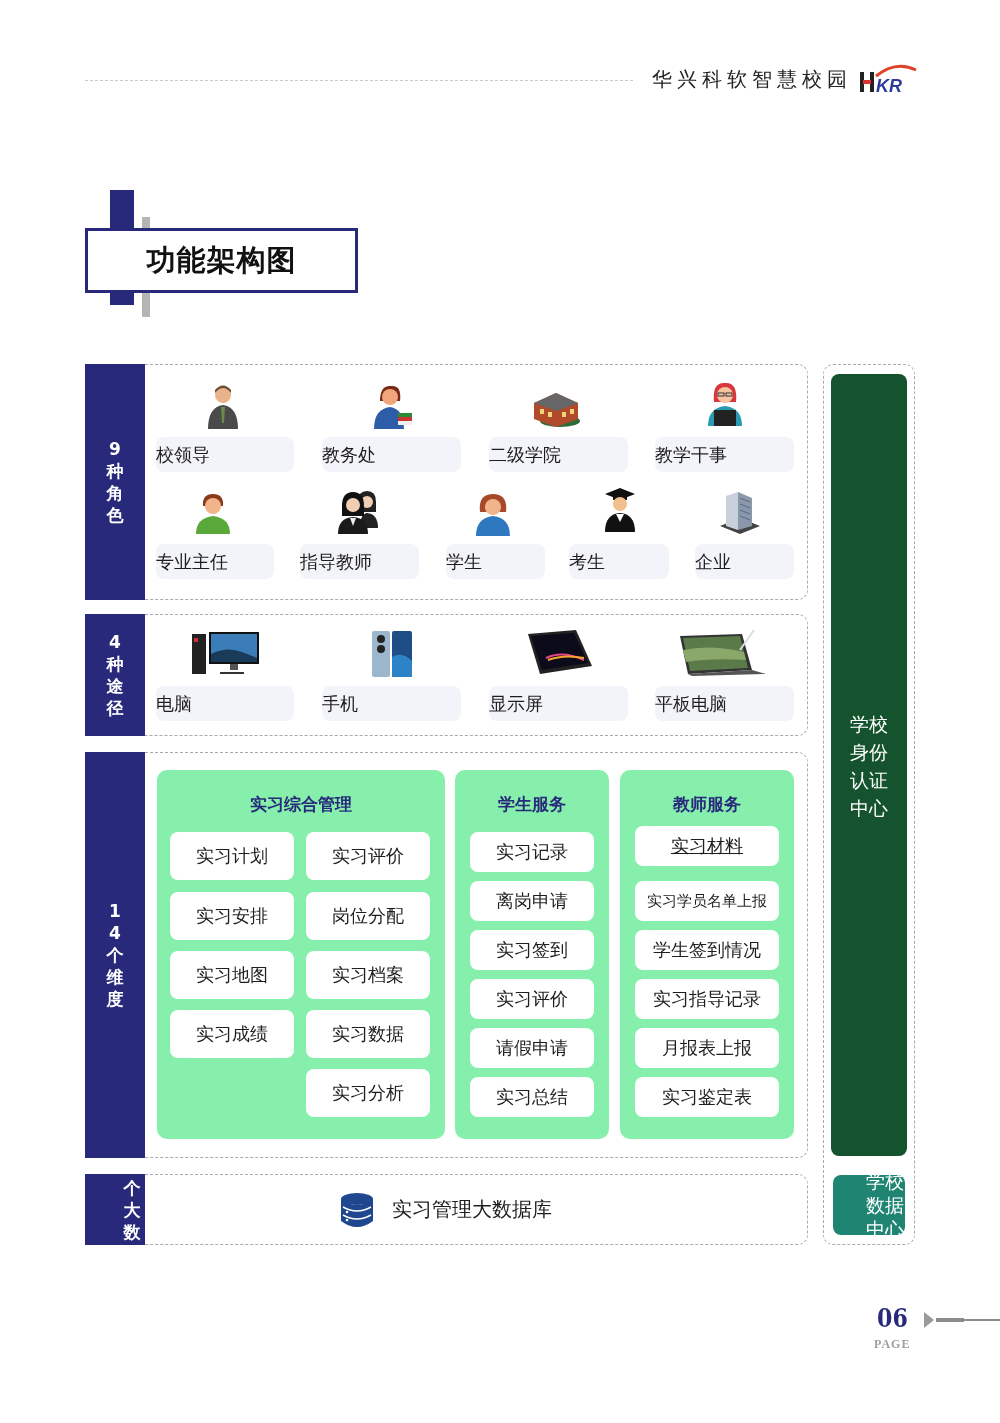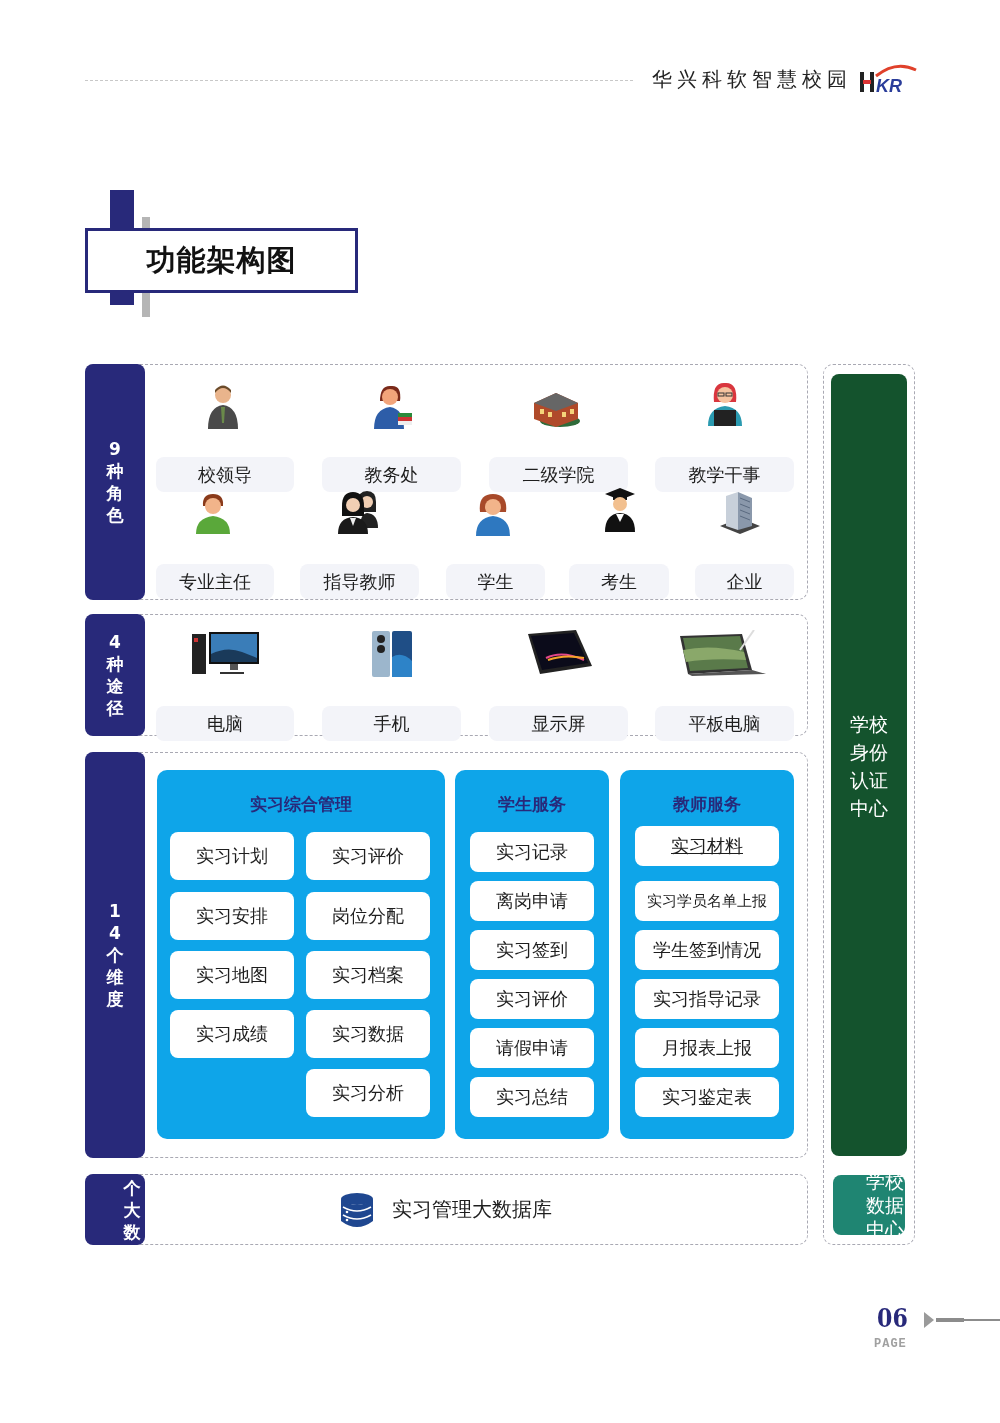--- a/index.html
+++ b/index.html
@@ -12,44 +12,44 @@
   .hdr-logo { position: absolute; left: 858px; top: 62px; width: 60px; height: 34px; }
 
   
   .ttl-bar-navy { position: absolute; left: 110px; top: 190px; width: 24px; height: 115px; background: #28297a; }
   .ttl-bar-gray { position: absolute; left: 142px; top: 217px; width: 8px; height: 100px; background: #b5b5b5; }
   .ttl-box { position: absolute; left: 85px; top: 228px; width: 273px; height: 65px; background: #fff; border: 3px solid #28297a; display: flex; align-items: center; justify-content: center; font-family: Liberation Mono, monospace; }
   .ttl-box span { font-size: 29px; font-weight: bold; color: #111; letter-spacing: 1px; }
 
   
   .sec { position: absolute; left: 85px; width: 723px; border: 1.5px dashed #a9a9b3; border-radius: 10px; }
-  .sec-label { position: absolute; left: -1px; top: -1px; bottom: -1px; width: 60px; background: #28297a; border-radius: 8px; color: #fff; font-weight: bold; display: flex; align-items: center; justify-content: center; text-align: center; font-size: 17px; line-height: 22px; }
+  .sec-label { position: absolute; left: -1px; top: -1px; bottom: -1px; width: 60px; background: #28297a; border-radius: 0; color: #fff; font-weight: bold; display: flex; align-items: center; justify-content: center; text-align: center; font-size: 17px; line-height: 22px; }
   .sec-label span { display: block; width: 20px; word-break: break-all; }
 
-  .pill { position: absolute; background: #f3f4f9; border-radius: 8px; display: flex; align-items: center; justify-content: center; font-size: 18px; color: #1e1e1e; height: 35px; margin-top: 20px; }
+  .pill { position: absolute; background: #f3f4f9; border-radius: 8px; display: flex; align-items: center; font-size: 18px; color: #1e1e1e; height: 35px; }
   .ico { position: absolute; width: 46px; height: 46px; }
 
   
-  .group { position: absolute; background: #0ea5e9; border-radius: 10px; }
+  .group { position: absolute; background: #86efac; border-radius: 10px; }
   .group-title { position: absolute; left: 0; right: 0; text-align: center; font-weight: bold; font-size: 17px; color: #28297a; }
   .fbtn { position: absolute; background: #ffffff; border-radius: 8px; display: flex; align-items: center; justify-content: center; font-size: 18px; color: #1e1e1e; }
 
   
   .right-frame { position: absolute; left: 823px; top: 364px; width: 92px; height: 881px; border: 1.5px dashed #a9a9b3; border-radius: 10px; }
   .green-tall { position: absolute; left: 831px; top: 374px; width: 76px; height: 782px; background: #14532d; border-radius: 8px; color: #fff; font-size: 19px; line-height: 28px; display: flex; align-items: flex-end; justify-content: center; padding-bottom: 334px; text-align: center; }
   .green-tall span { display: block; width: 42px; }
   .green-small { position: absolute; left: 833px; top: 1175px; width: 72px; height: 60px; background: #1f8572; border-radius: 8px; color: #fff; font-size: 19px; line-height: 24px; display: flex; align-items: center; justify-content: center; text-align: center; padding-left: 32px; }
   .green-small span { display: block; width: 60px; }
 
   .db-text { position: absolute; left: 392px; top: 1196px; font-size: 20px; color: #1e1e1e; }
   .db-icon { position: absolute; left: 339px; top: 1192px; width: 36px; height: 36px; }
 
   
   .pg-num { position: absolute; left: 877px; top: 1303px; font-family: "DejaVu Serif", "Liberation Serif", serif; font-weight: bold; font-size: 26px; color: #28297a; transform: scaleX(0.85); transform-origin: left; }
-  .pg-label { position: absolute; left: 874px; top: 1337px; font-family: Liberation Mono, monospace; font-weight: bold; font-size: 12px; color: #a0a0a0; letter-spacing: 1px; }
+  .pg-label { position: absolute; left: 874px; top: 1337px; font-family: Liberation Serif, serif; font-weight: bold; font-size: 12px; color: #a0a0a0; letter-spacing: 1px; }
   .pg-arrow { position: absolute; left: 924px; top: 1312px; width: 0; height: 0; border-top: 8px solid transparent; border-bottom: 8px solid transparent; border-left: 10px solid #9a9a9a; }
   .pg-line1 { position: absolute; left: 936px; top: 1318px; width: 28px; height: 4px; background: #8c8c8c; }
   .pg-line2 { position: absolute; left: 964px; top: 1319px; width: 36px; height: 2px; background: #8c8c8c; }
 </style>
 </head>
 <body>
 
 <div class="hdr-line"></div>
 <div class="hdr-brand">华兴科软智慧校园</div>
 <svg class="hdr-logo" viewBox="0 0 60 34">

